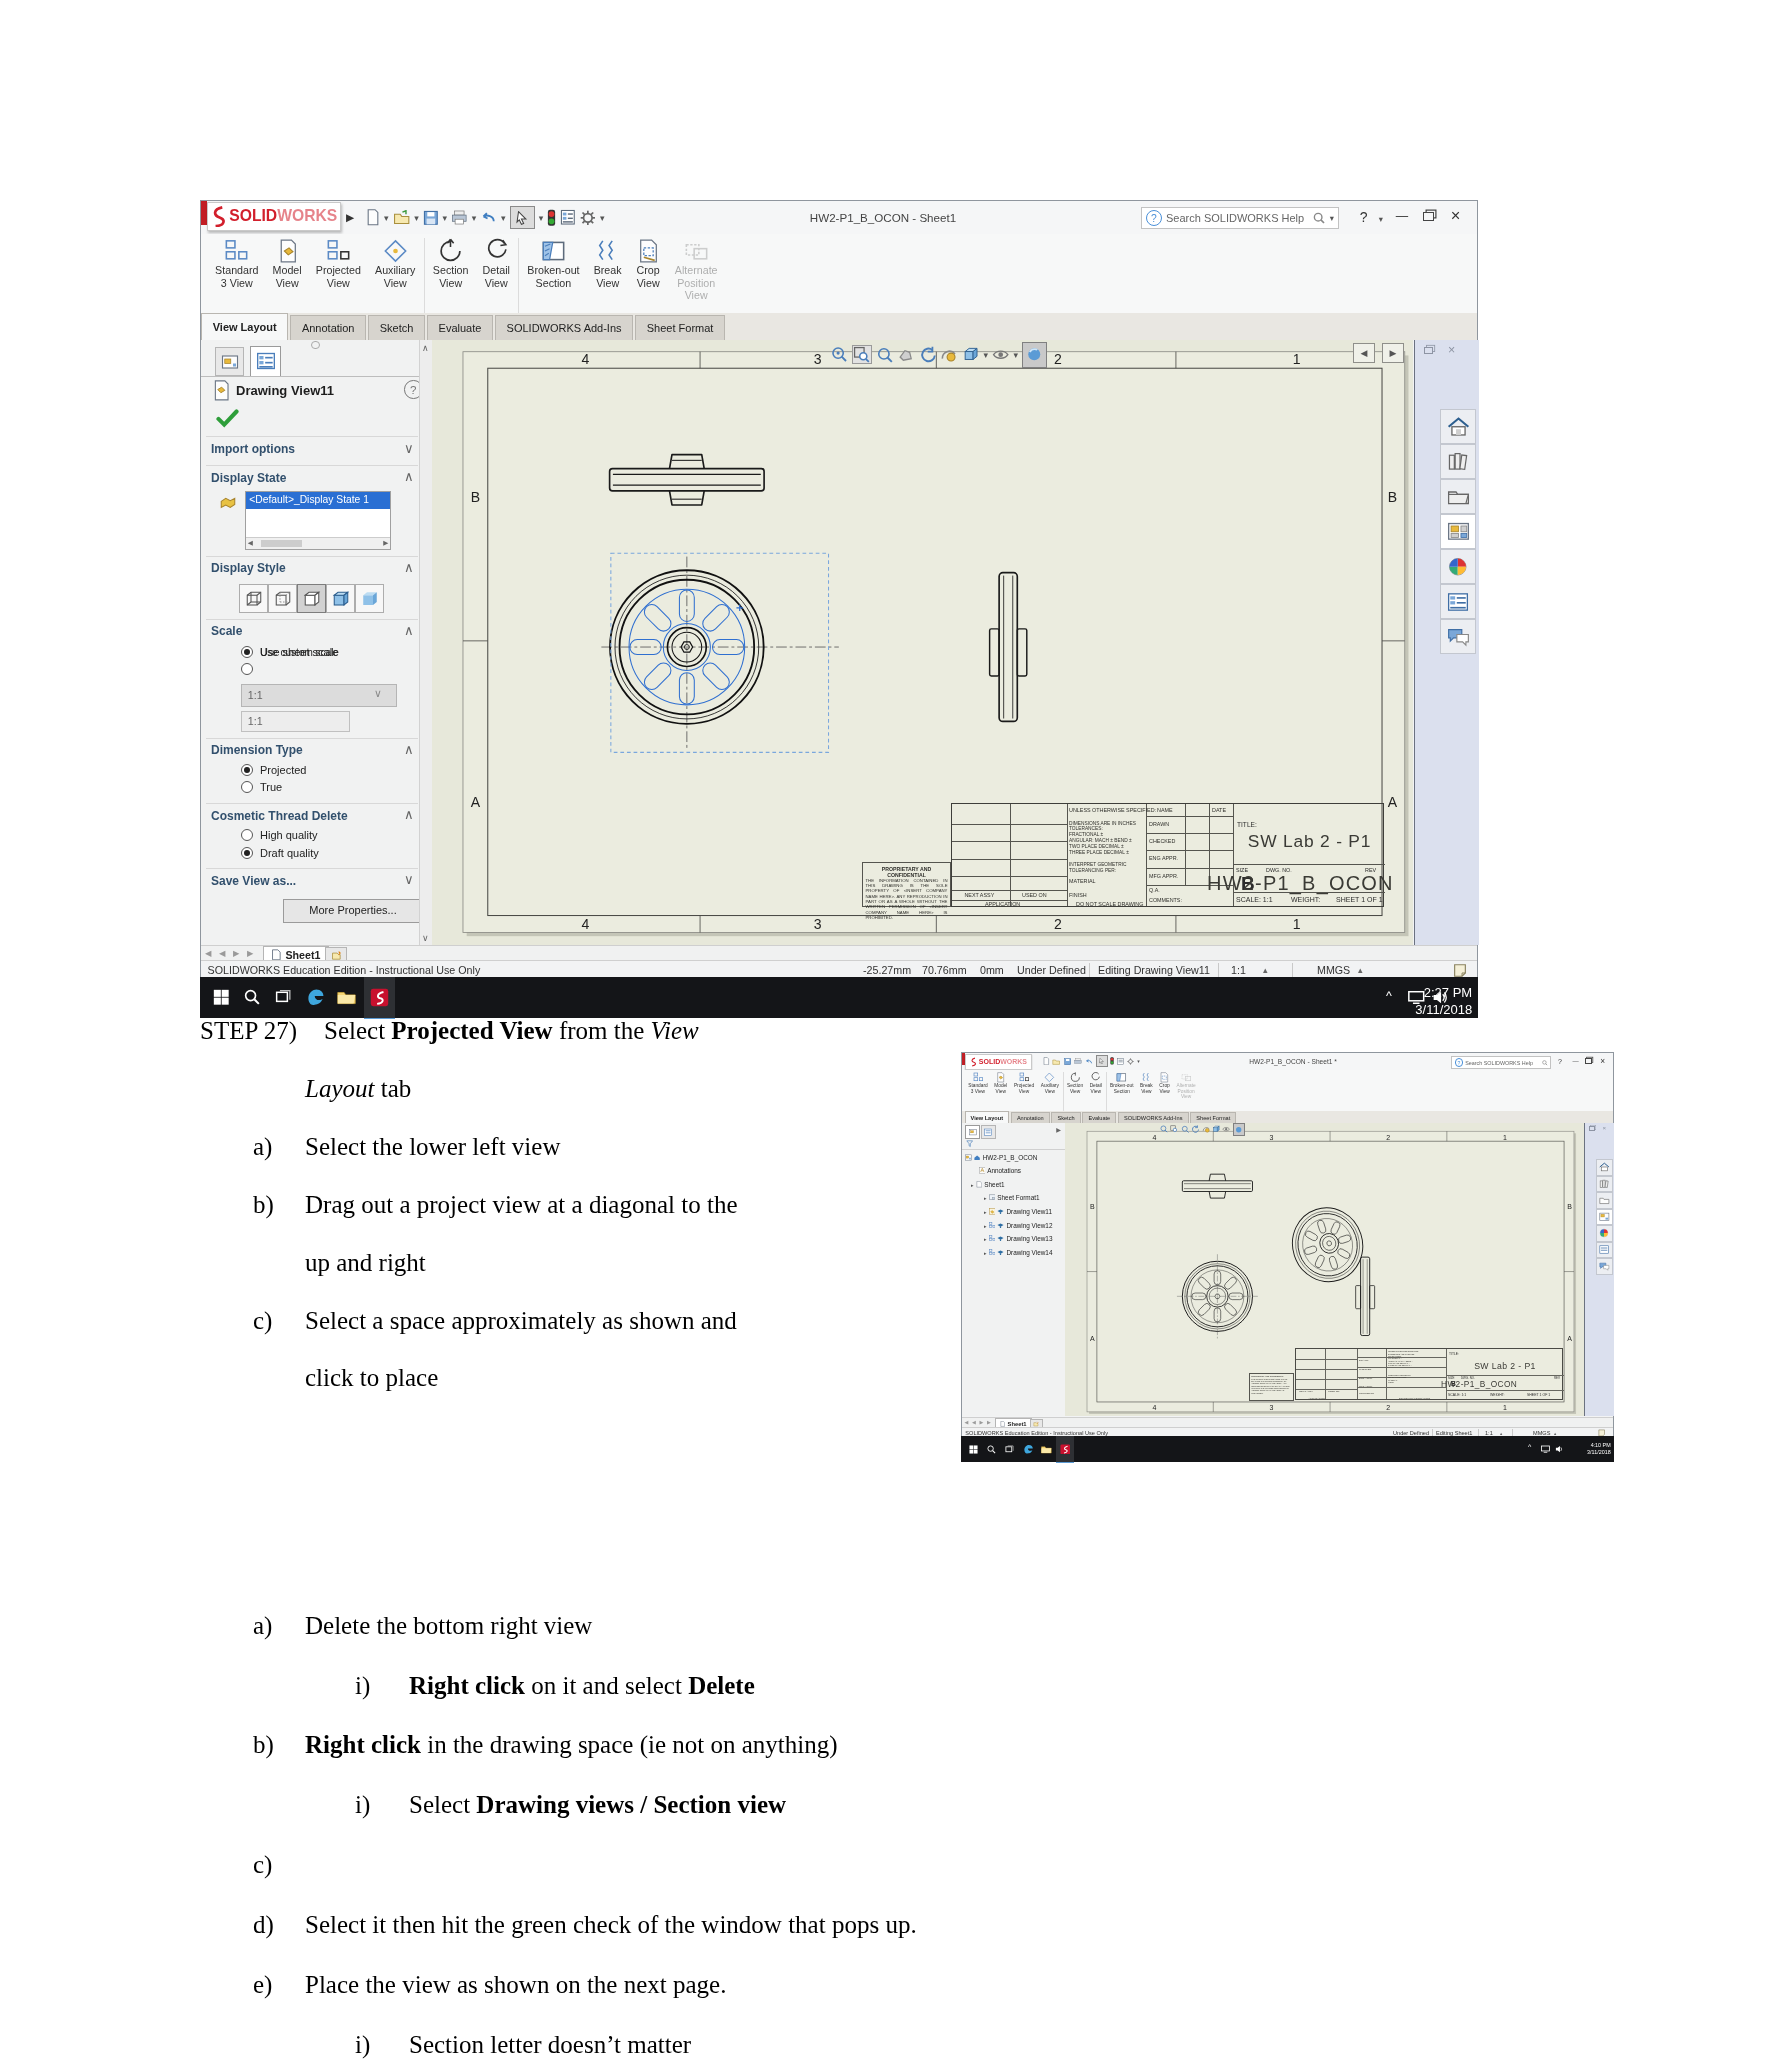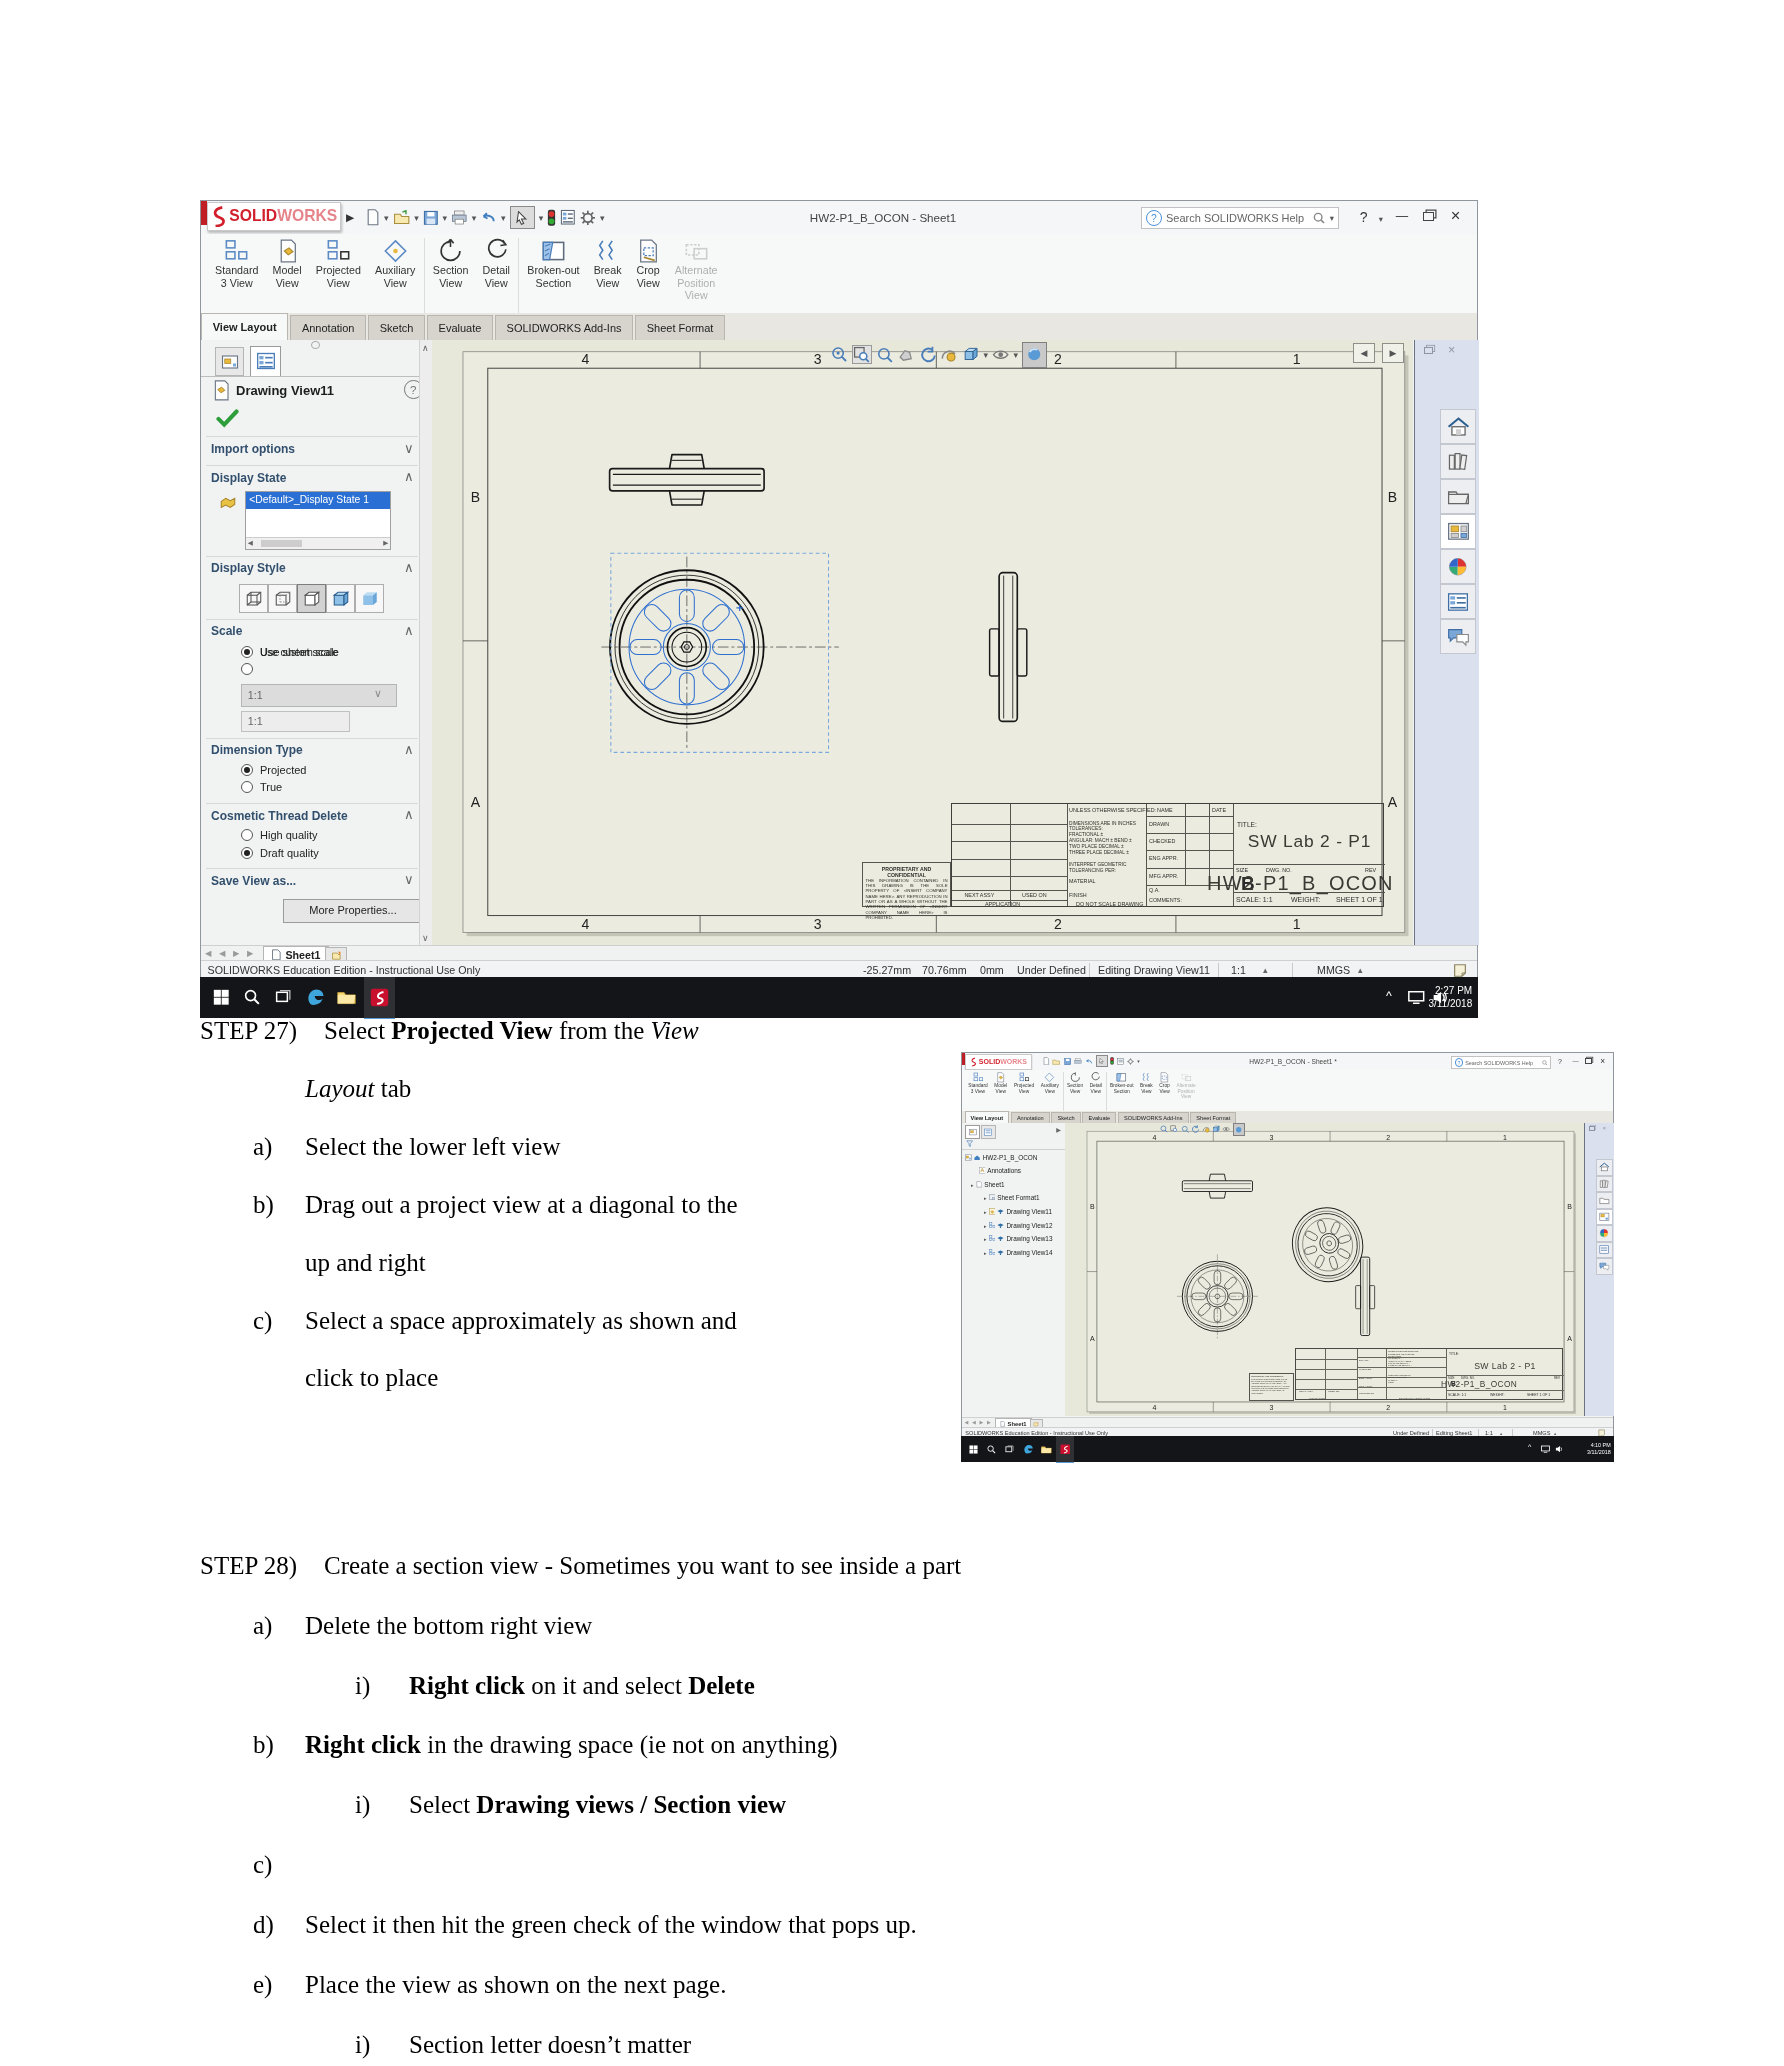--- a/index.html
+++ b/index.html
@@ -800,21 +800,21 @@
           <rect x="1" y="2" width="18" height="11" fill="none" stroke="#fff" stroke-width="1.8"></rect>
           <line x1="6" y1="16" x2="14" y2="16" stroke="#fff" stroke-width="1.8"></line>
         </svg>
       </span>
   <span class="tbico" style="left:1229px;top:10px;width:23px;height:21.5px">
         <svg width="16.5" height="15" viewBox="0 0 20 18">
           <polygon points="2,6 6,6 11,2 11,16 6,12 2,12" fill="#fff"></polygon>
           <path d="M13 5 a6 6 0 0 1 0 8 M15 3 a9 9 0 0 1 0 12" fill="none" stroke="#fff" stroke-width="1.6"></path>
         </svg>
       </span>
-  <div class="abs clock" style="right:5.8px;top:8.3px;font-size:10px">
+  <div class="abs clock" style="right:5.8px;top:8.3px;font-size:13px">
     <div>2:27 PM</div>
     <div>3/11/2018</div>
   </div>
 </div>
 
 <div class="abs serif doc-line" style="left:200px;top:1017px">
   <span style="margin-right:27px">STEP 27)</span><span>Select </span><span class="b">Projected View</span><span> from the </span><span class="i">View</span>
 </div>
 <div class="abs serif doc-line" style="left:305px;top:1075px">
   <span class="i">Layout</span><span> tab</span>
@@ -1446,23 +1446,20 @@
           <polygon points="2,6 6,6 11,2 11,16 6,12 2,12" fill="#fff"></polygon>
           <path d="M13 5 a6 6 0 0 1 0 8" fill="none" stroke="#fff" stroke-width="1.6"></path>
         </svg>
       </span>
   <div class="abs clock" style="right:3.3px;top:5.8px;font-size:5.4px">
     <div>4:10 PM</div>
     <div>3/11/2018</div>
   </div>
 </div>
 
-<div class="abs serif doc-line" style="left:200px;top:1552px">
-  <span style="margin-right:27px">STEP 28)</span><span>Create a section view - Sometimes you want to see inside a part</span>
-</div>
 <div class="abs serif doc-line" style="left:253px;top:1612px">a)</div>
 <div class="abs serif doc-line" style="left:305px;top:1612px">Delete the bottom right view</div>
 <div class="abs serif doc-line" style="left:355px;top:1672px">i)</div>
 <div class="abs serif doc-line" style="left:409px;top:1672px">
   <span class="b">Right click</span><span> on it and select </span><span class="b">Delete</span>
 </div>
 <div class="abs serif doc-line" style="left:253px;top:1731px">b)</div>
 <div class="abs serif doc-line" style="left:305px;top:1731px">
   <span class="b">Right click</span><span> in the drawing space (ie not on anything)</span>
 </div>

